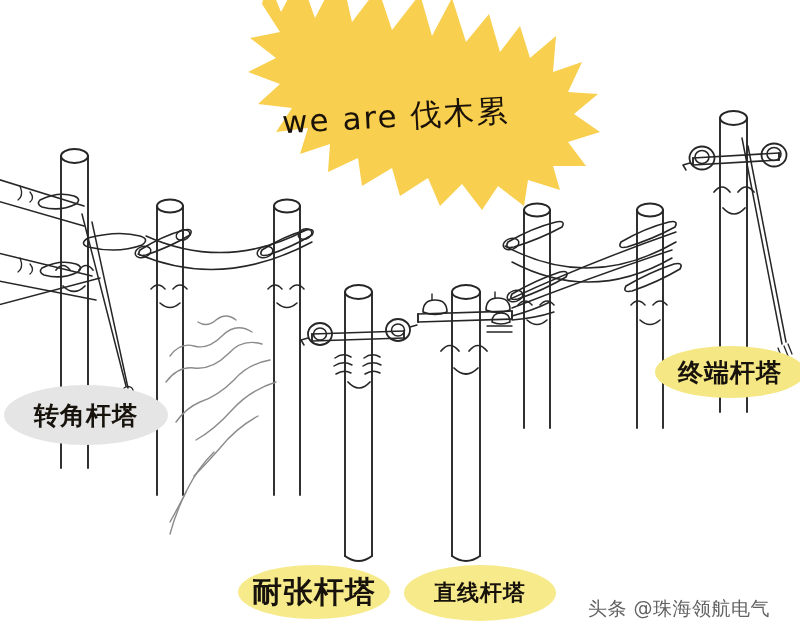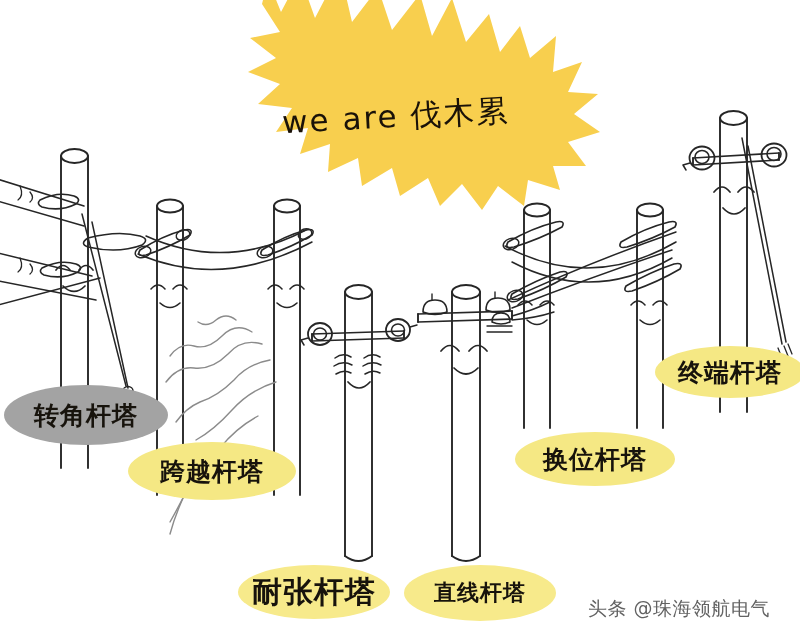--- a/index.html
+++ b/index.html
@@ -284,39 +284,33 @@
         <path d="M 714,192 q 8,-10 16,0" stroke-width="1.7"></path>
         <path d="M 738,192 q 8,-10 16,0" stroke-width="1.7"></path>
         <path d="M 723,208 q 11,12 22,0" stroke-width="1.7"></path>
       </g>
 
     </g>
   </svg>
 
   <div class="burst-text" style="left:282px; top:96px;">we are 伐木累</div>
 
-  <div class="label-bubble" style="left:4px; top:385px; width:164px; height:60px; background:#a3a3a3; font-size:25px;">
+  <div class="label-bubble" style="left:4px; top:385px; width:164px; height:60px; background:#e5e5e5; font-size:25px;">
     <span>转角杆塔</span>
   </div>
 
-  <div class="label-bubble" style="left:128px; top:442px; width:168px; height:58px; background:#f5e884; font-size:25px;">
-    <span>跨越杆塔</span>
-  </div>
 
   <div class="label-bubble" style="left:238px; top:565px; width:152px; height:54px; background:#f7ea8b; font-size:30px;">
     <span>耐张杆塔</span>
   </div>
 
   <div class="label-bubble" style="left:404px; top:565px; width:152px; height:56px; background:#f7ea8b; font-size:22px;">
     <span>直线杆塔</span>
   </div>
 
-  <div class="label-bubble" style="left:515px; top:432px; width:160px; height:54px; background:#f5e884; font-size:25px;">
-    <span>换位杆塔</span>
-  </div>
 
   <div class="label-bubble" style="left:655px; top:346px; width:150px; height:52px; background:#f5e884; font-size:25px;">
     <span>终端杆塔</span>
   </div>
 
   <div class="watermark">头条 @珠海领航电气</div>
 
 </div>
 
 </body></html>

